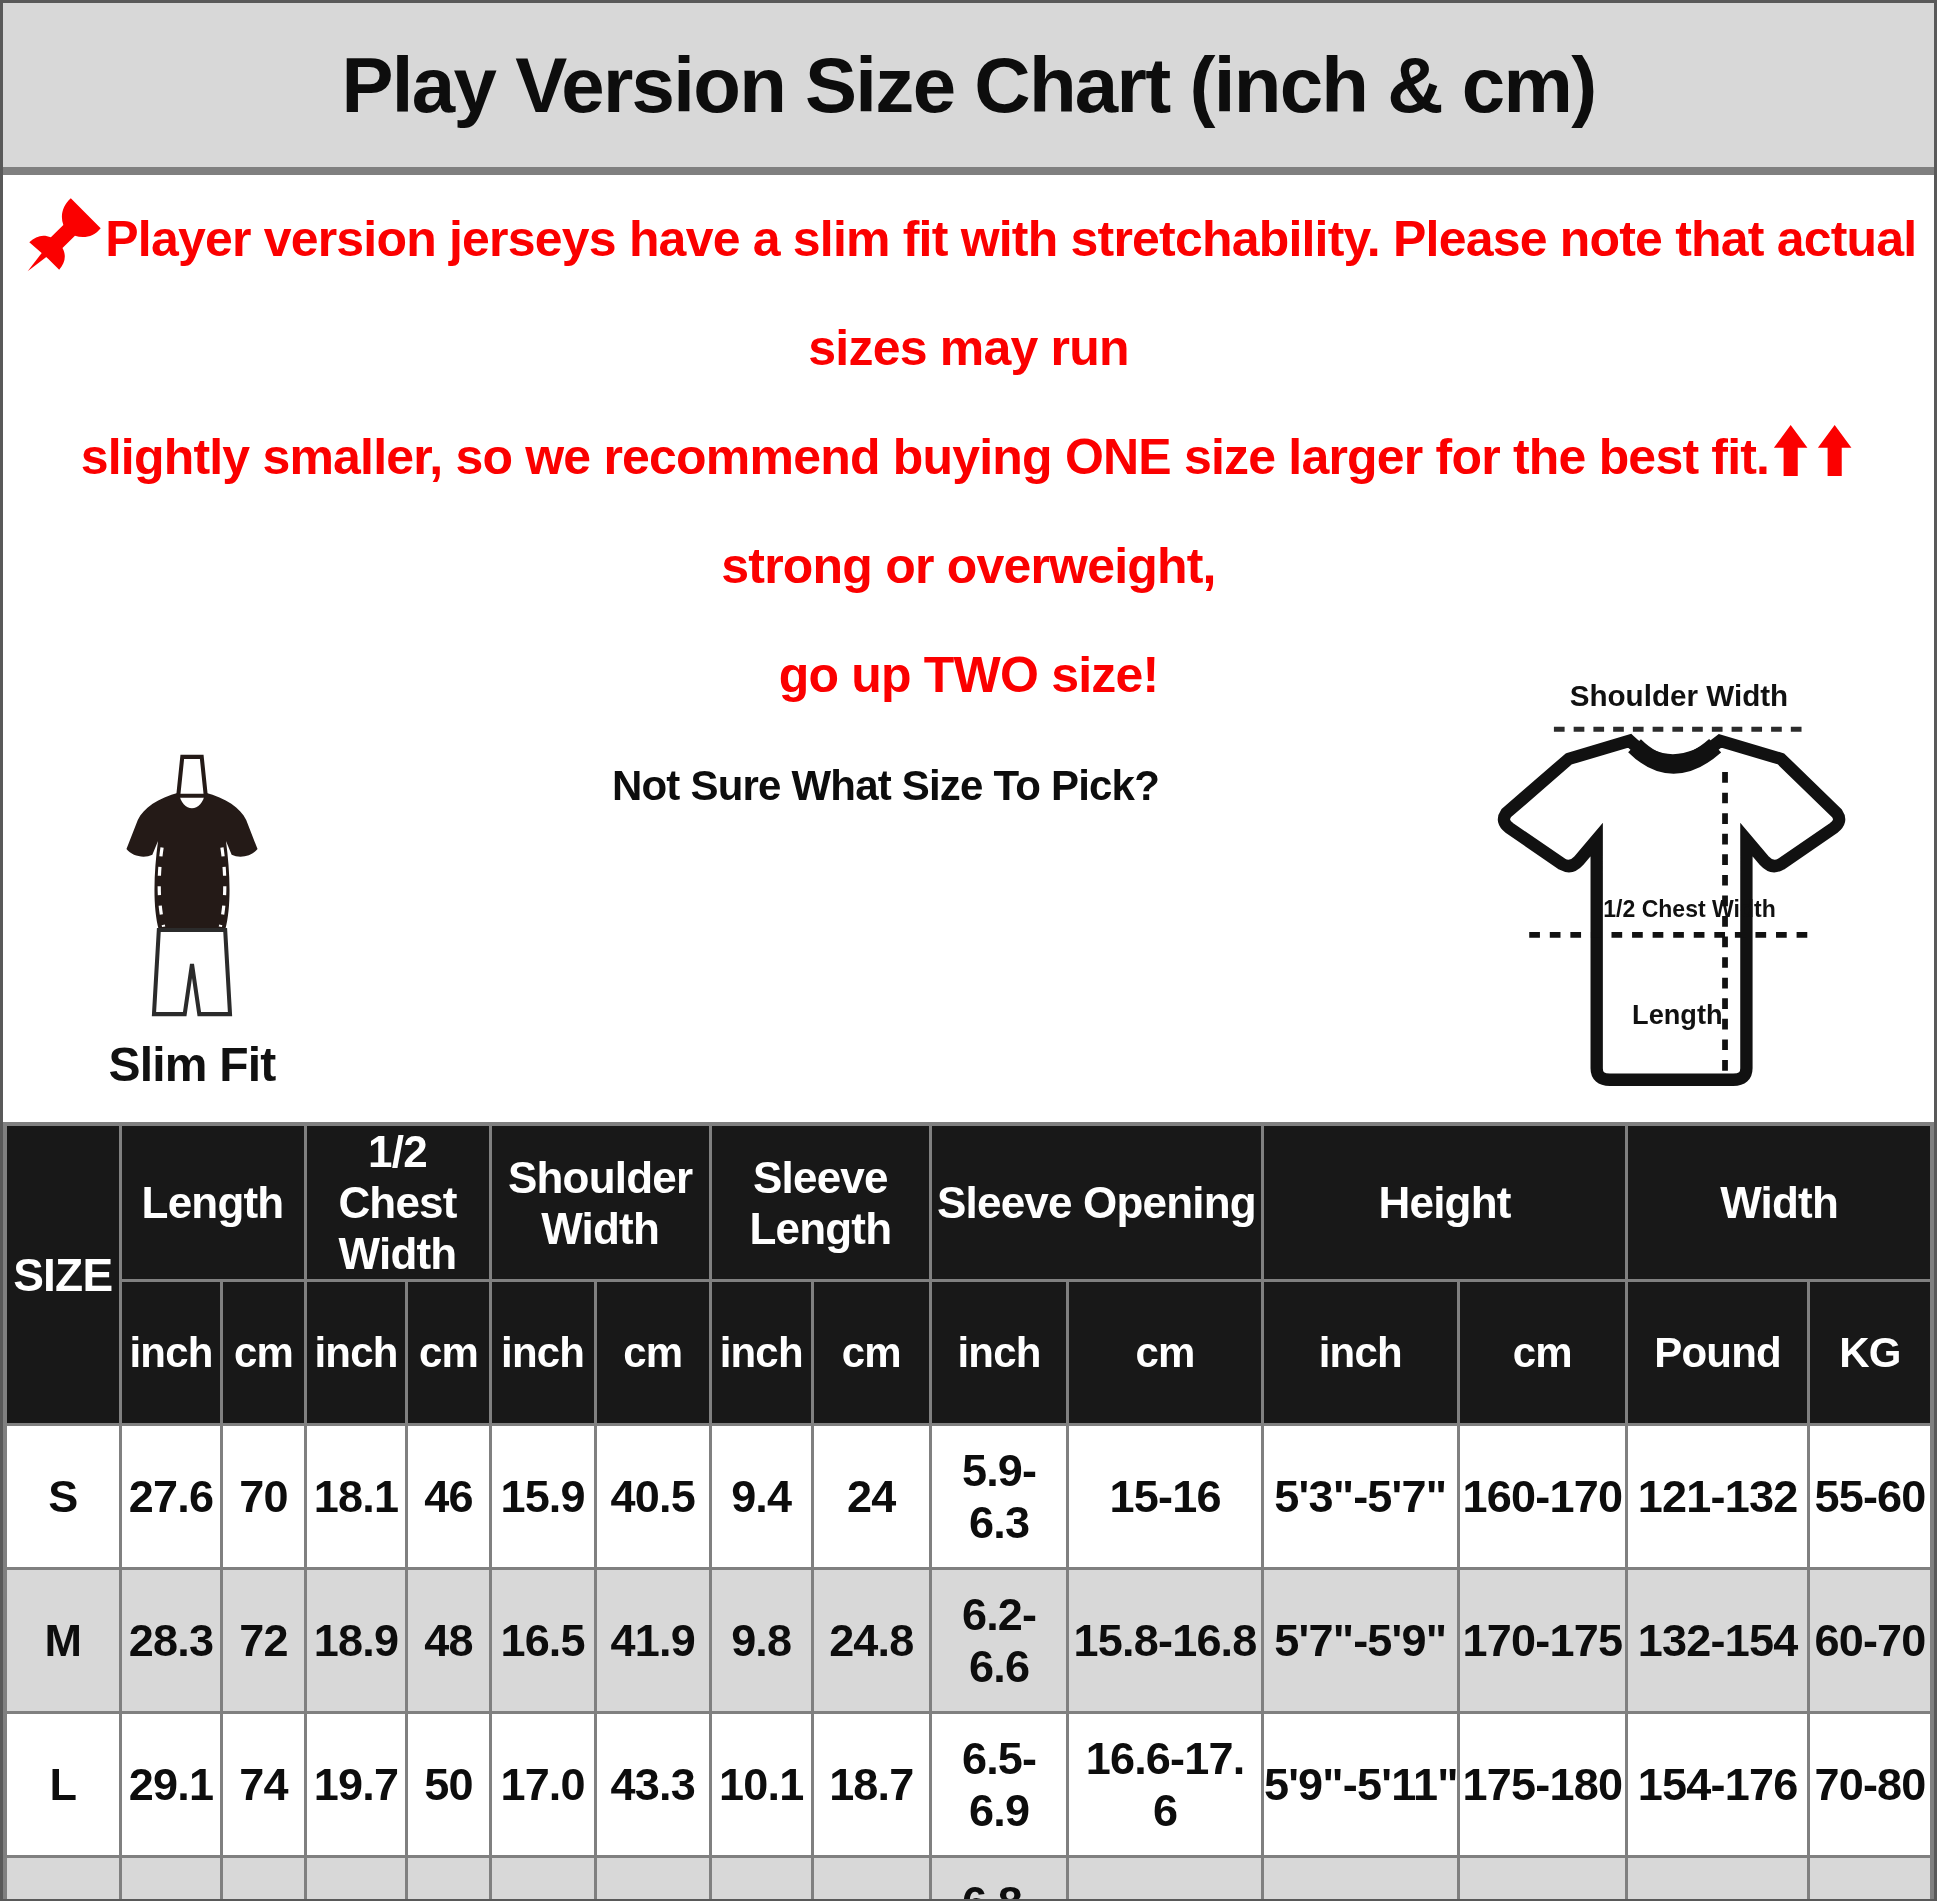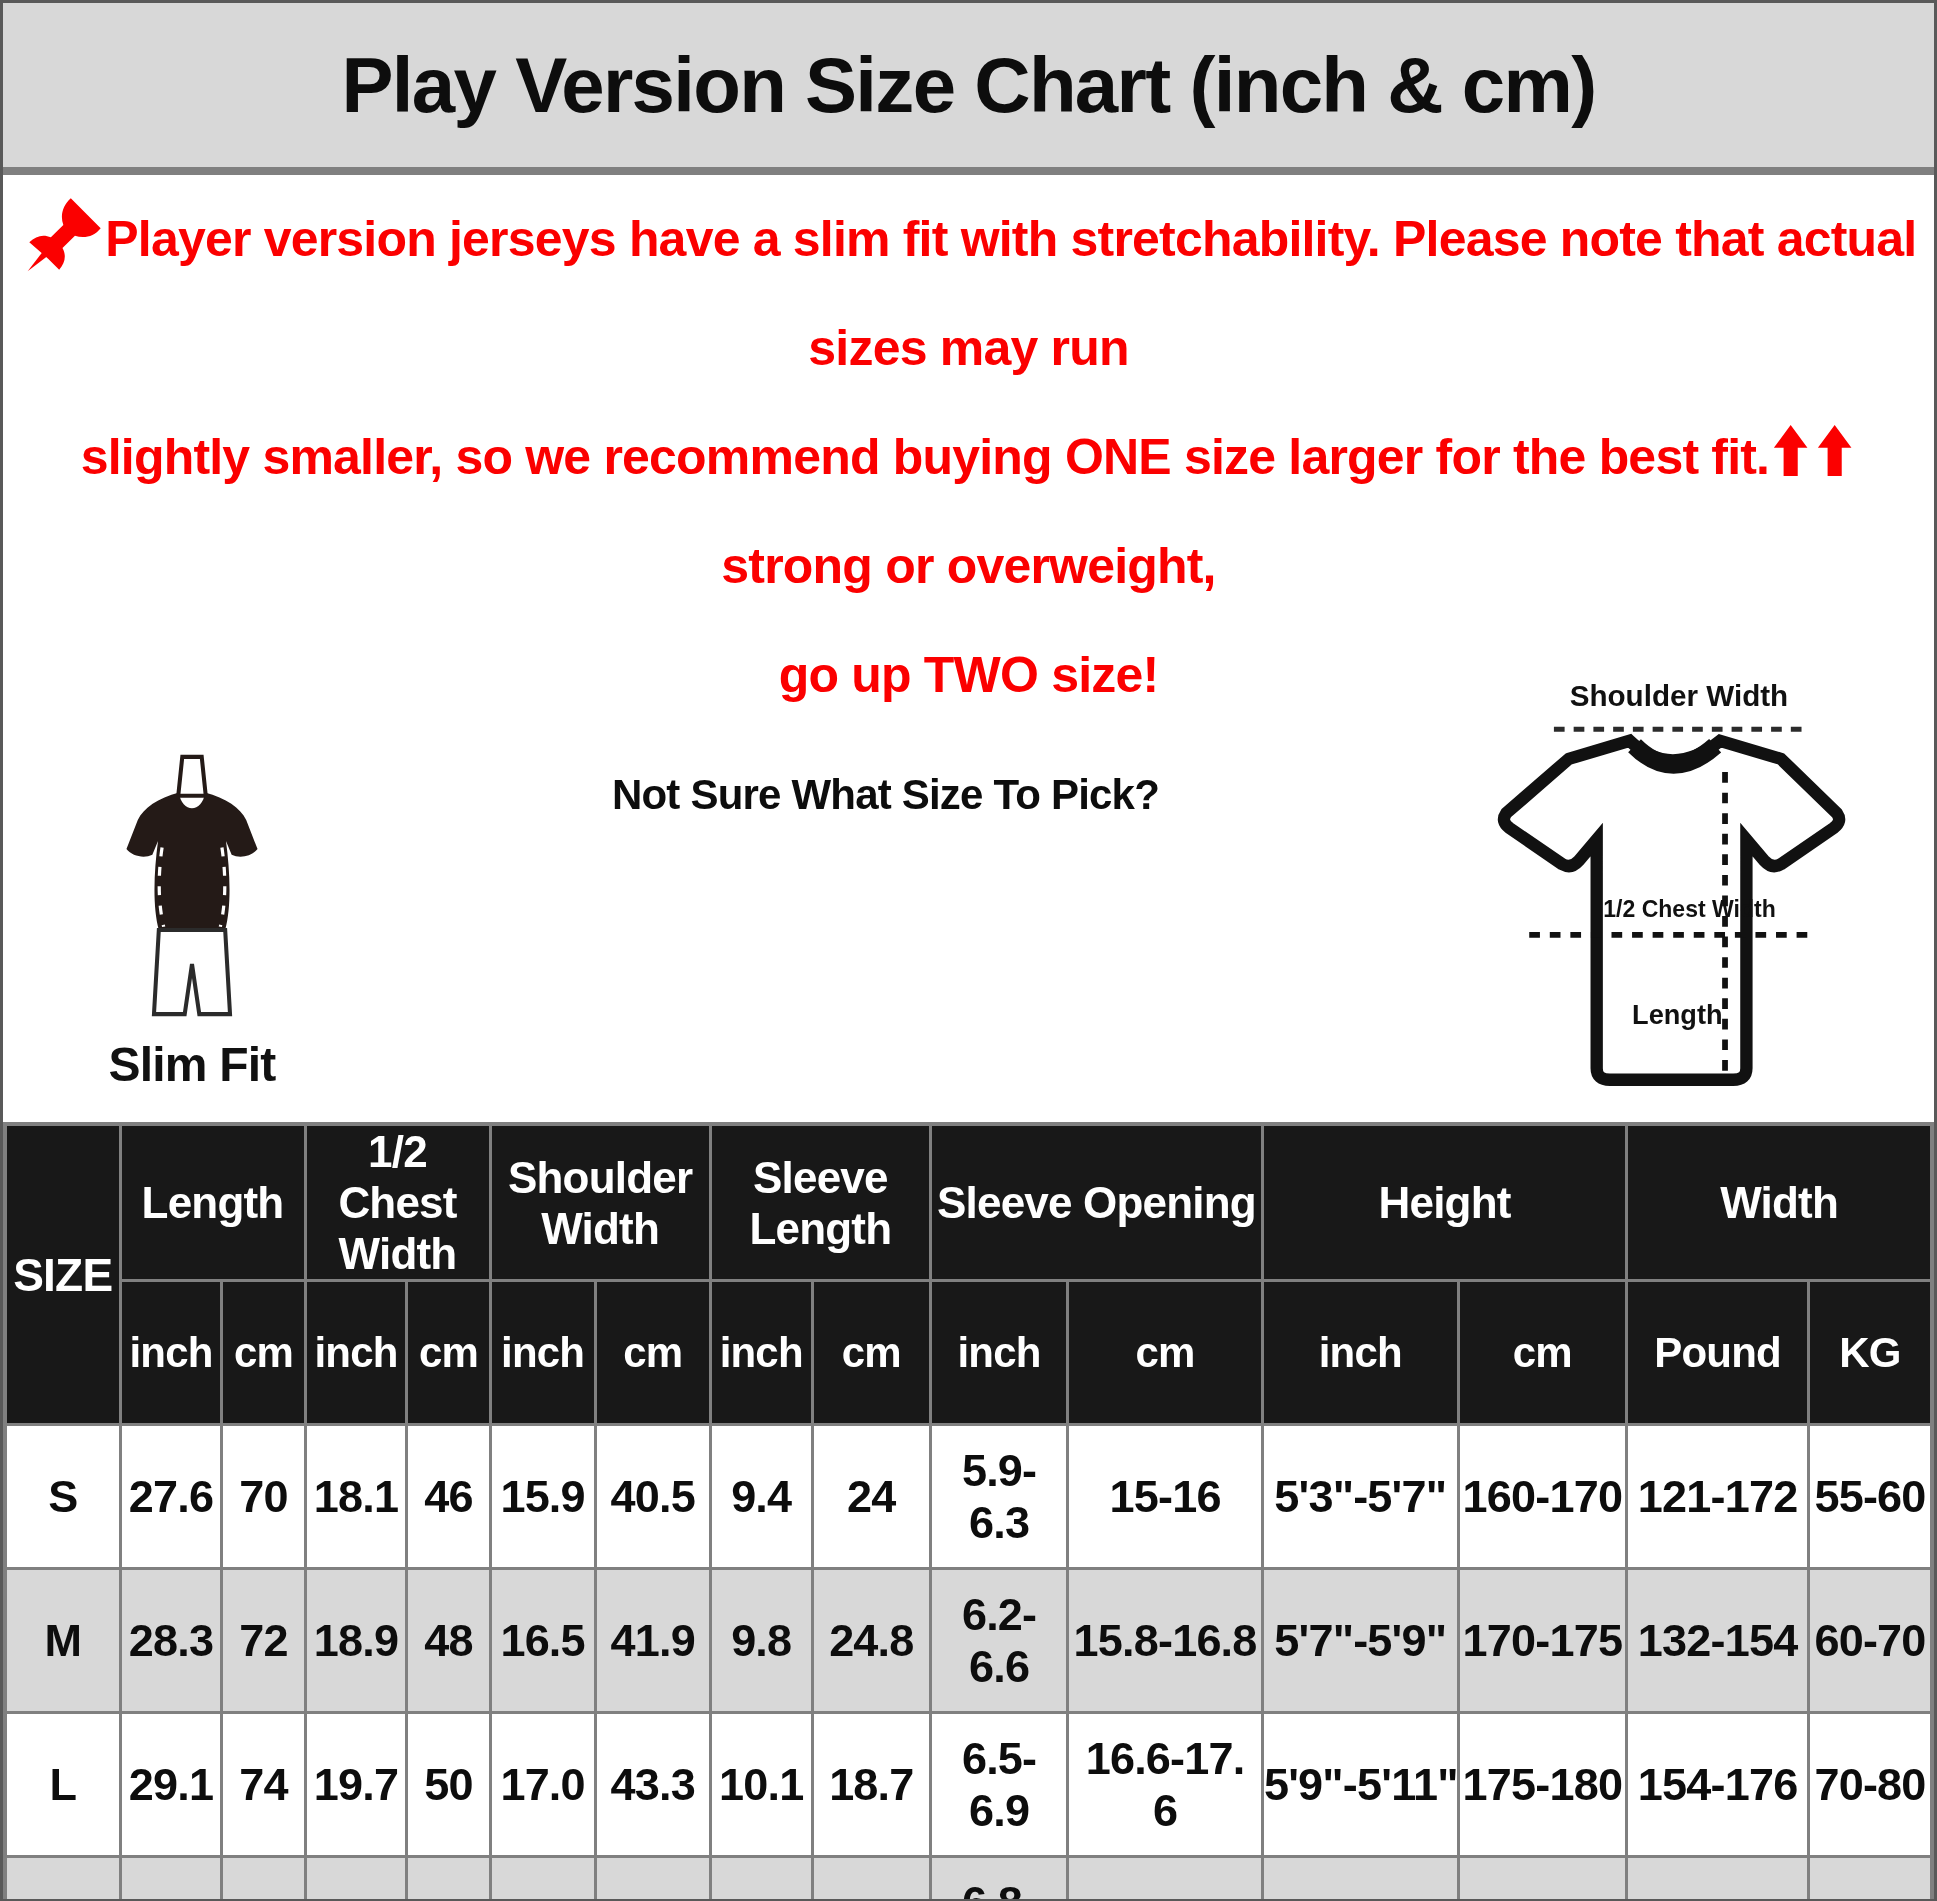--- a/index.html
+++ b/index.html
@@ -29,21 +29,21 @@
     padding:0 11px;
   }
   .note .pin-icon svg { height:83px; vertical-align:-21.5px; margin-right:1.7px; }
   .note .arrow-icon svg { height:53px; vertical-align:-3.3px; margin:0 4.1px; }
   
   .mid { display:flex; align-items:flex-start; padding:0 28px; }
   .fit-col { width:322px; text-align:center; margin-top:21.5px; flex:none; }
   .fit-col svg { width:162px; height:267px; }
   .fit-label { font-size:48px; font-weight:bold; color:#111; margin-top:15px; letter-spacing:-0.8px; }
   .guide-col {
-    flex:1; margin-top:33px; padding:0 8.3px;
+    flex:1; margin-top:24px; padding:0 8.3px;
     text-align:center; font-size:42px; font-weight:bold; line-height:64px;
     color:#0d0d0d; letter-spacing:-0.8px;
   }
   .diagram-col { width:488px; flex:none; margin-top:-55px; text-align:center; }
   .diagram-col svg { width:463px; height:436px; }
   svg text { font-family:"Liberation Sans", sans-serif; font-weight:bold; fill:#111; }
   
   table {
     width:100%; margin-top:8.3px;
     border-collapse:collapse; table-layout:fixed;
@@ -178,21 +178,21 @@
         <td>18.1</td>
         <td>46</td>
         <td>15.9</td>
         <td>40.5</td>
         <td>9.4</td>
         <td>24</td>
         <td>5.9-6.3</td>
         <td>15-16</td>
         <td>5'3"-5'7"</td>
         <td>160-170</td>
-        <td>121-172</td>
+        <td>121-132</td>
         <td>55-60</td>
       </tr>
       <tr class="alt">
         <td>M</td>
         <td>28.3</td>
         <td>72</td>
         <td>18.9</td>
         <td>48</td>
         <td>16.5</td>
         <td>41.9</td>

